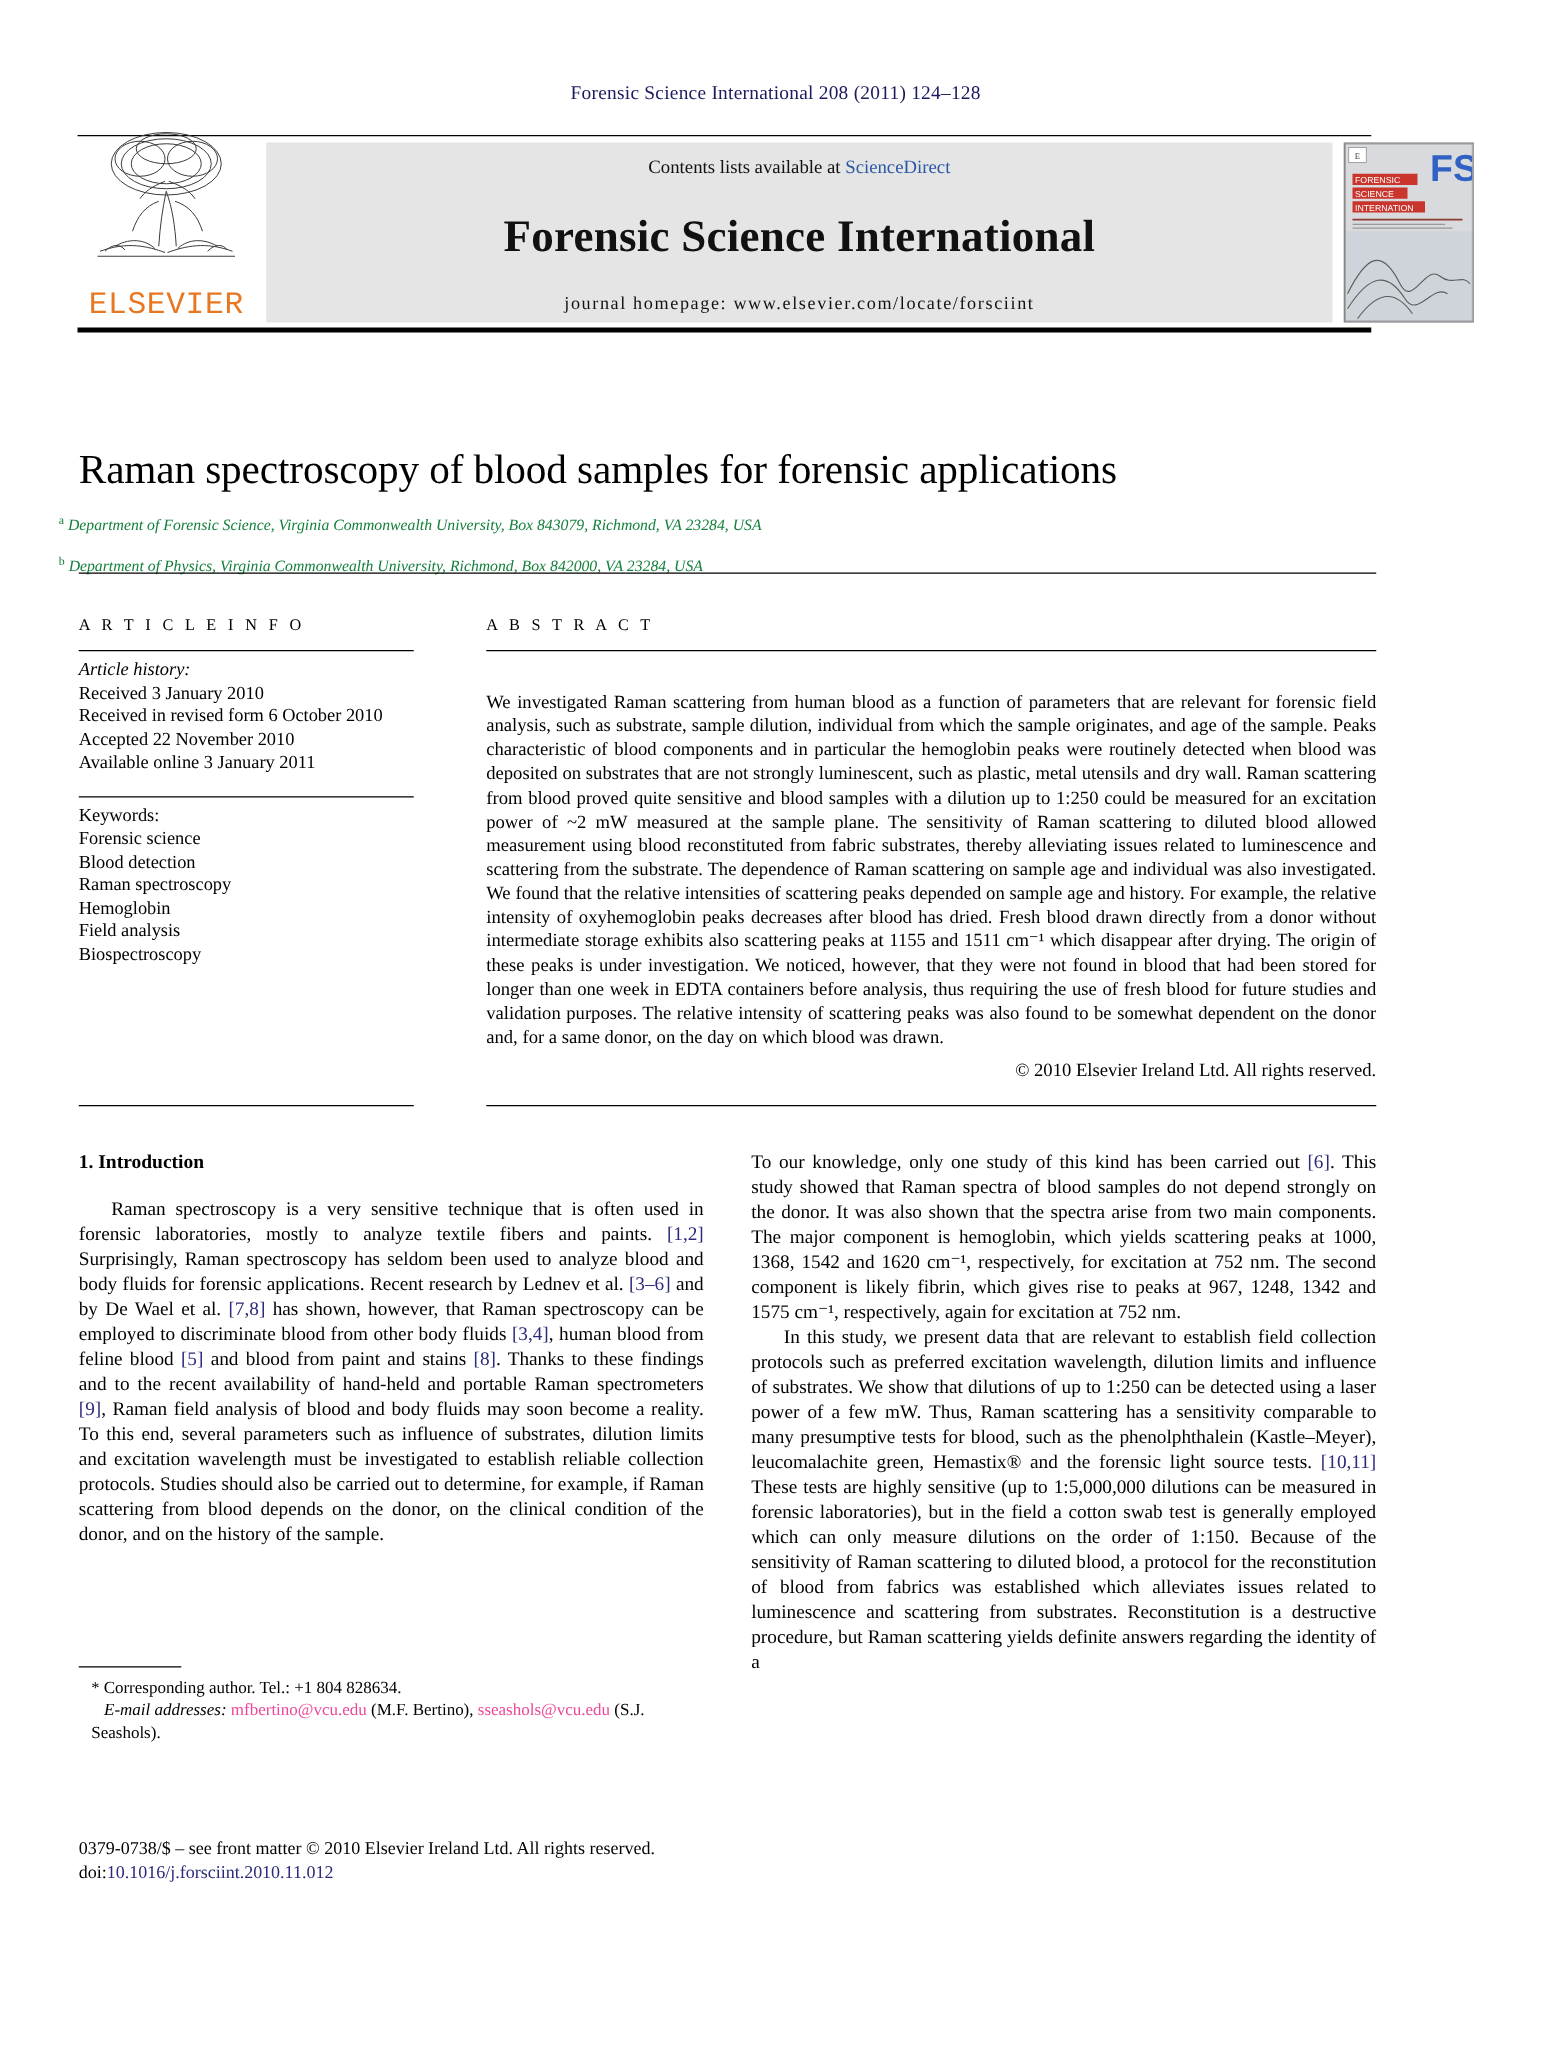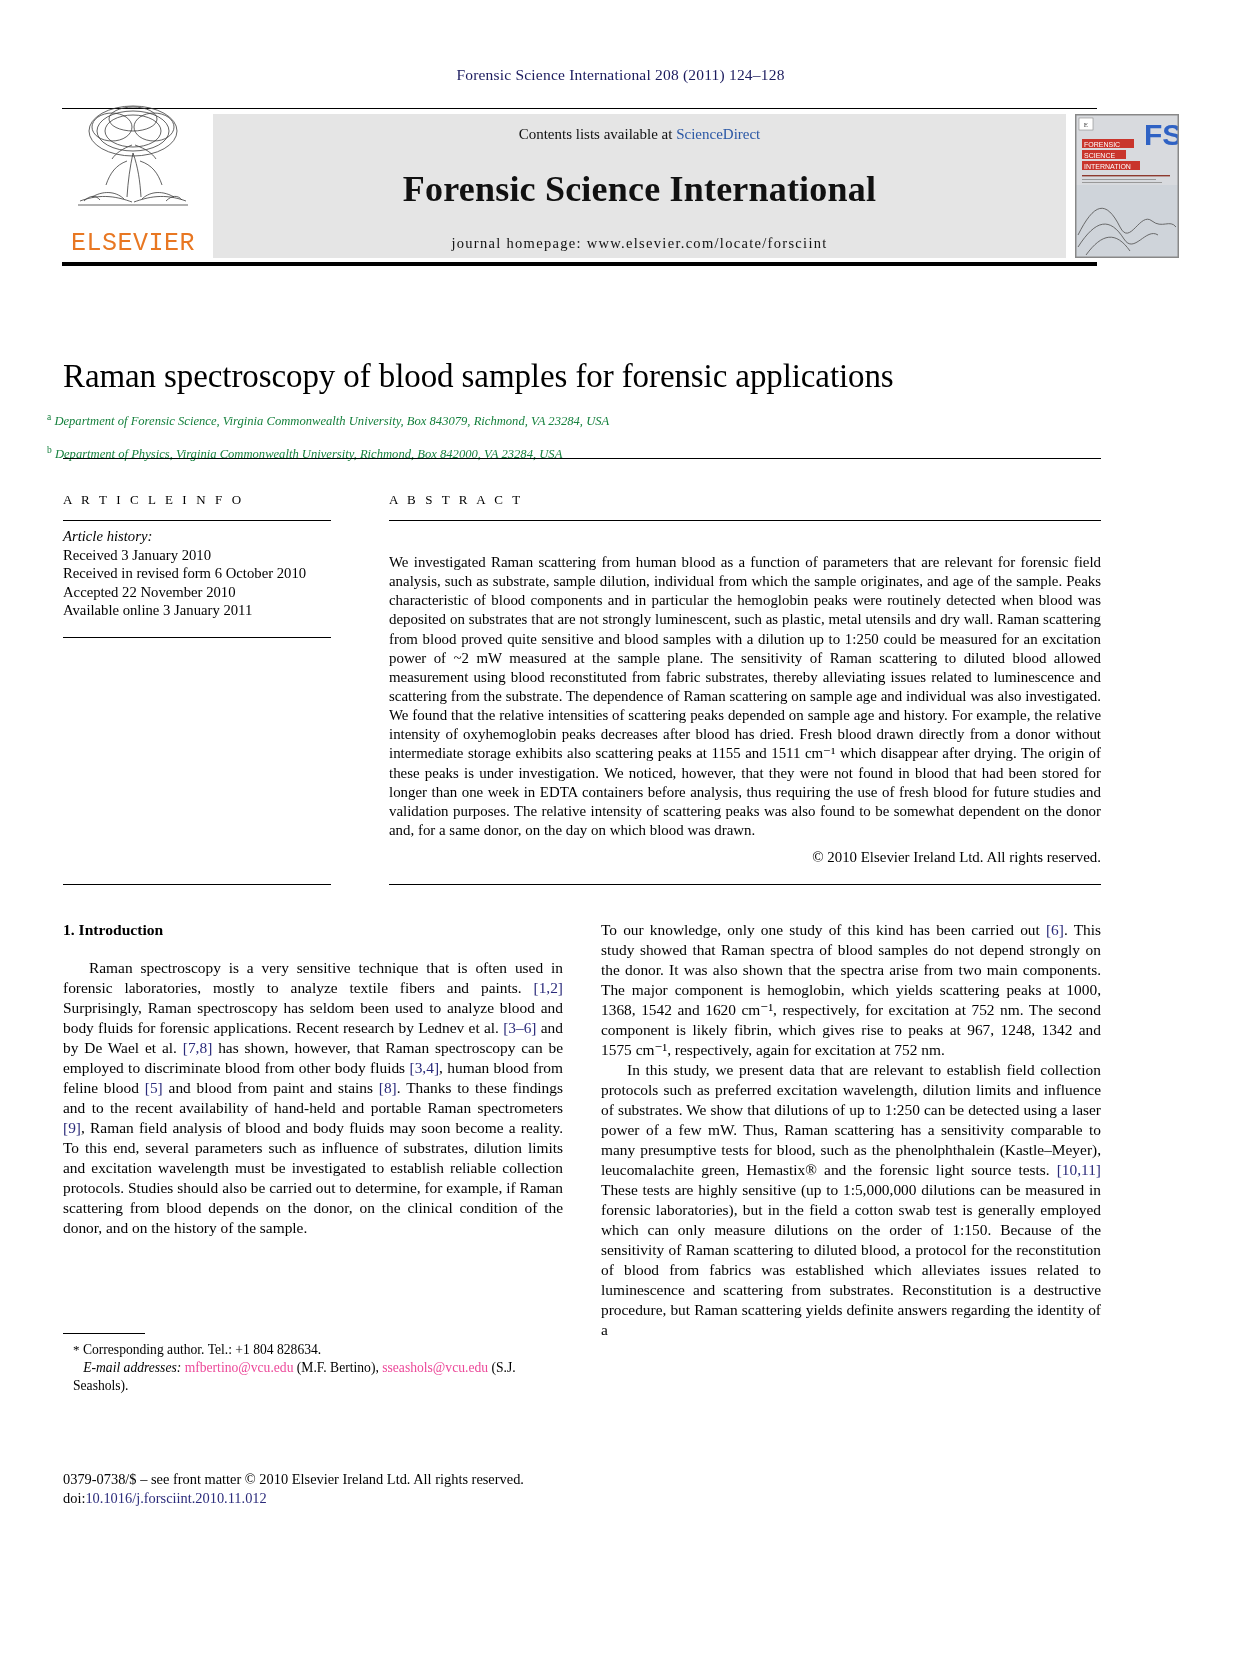--- a/index.html
+++ b/index.html
@@ -351,20 +351,29 @@
     <div class="hairline"></div>
     <div class="info-block">
       <div class="ital">Article history:</div>
       <div>Received 3 January 2010</div>
       <div>Received in revised form 6 October 2010</div>
       <div>Accepted 22 November 2010</div>
       <div>Available online 3 January 2011</div>
     </div>
     <div class="info-gap"></div>
     <div class="hairline"></div>
+    <div class="keywords">
+      <div class="ital">Keywords:</div>
+      <div>Forensic science</div>
+      <div>Blood detection</div>
+      <div>Raman spectroscopy</div>
+      <div>Hemoglobin</div>
+      <div>Field analysis</div>
+      <div>Biospectroscopy</div>
+    </div>
   </div>
 
   <div class="abs-col">
     <div class="sec-label">A B S T R A C T</div>
     <div class="hairline"></div>
     <div class="abs-text">We investigated Raman scattering from human blood as a function of parameters that are relevant for forensic field analysis, such as substrate, sample dilution, individual from which the sample originates, and age of the sample. Peaks characteristic of blood components and in particular the hemoglobin peaks were routinely detected when blood was deposited on substrates that are not strongly luminescent, such as plastic, metal utensils and dry wall. Raman scattering from blood proved quite sensitive and blood samples with a dilution up to 1:250 could be measured for an excitation power of ~2 mW measured at the sample plane. The sensitivity of Raman scattering to diluted blood allowed measurement using blood reconstituted from fabric substrates, thereby alleviating issues related to luminescence and scattering from the substrate. The dependence of Raman scattering on sample age and individual was also investigated. We found that the relative intensities of scattering peaks depended on sample age and history. For example, the relative intensity of oxyhemoglobin peaks decreases after blood has dried. Fresh blood drawn directly from a donor without intermediate storage exhibits also scattering peaks at 1155 and 1511 cm⁻¹ which disappear after drying. The origin of these peaks is under investigation. We noticed, however, that they were not found in blood that had been stored for longer than one week in EDTA containers before analysis, thus requiring the use of fresh blood for future studies and validation purposes. The relative intensity of scattering peaks was also found to be somewhat dependent on the donor and, for a same donor, on the day on which blood was drawn.</div>
     <div class="abs-copy">© 2010 Elsevier Ireland Ltd. All rights reserved.</div>
   </div>
 
   <div class="rule-info-bottom"></div>

